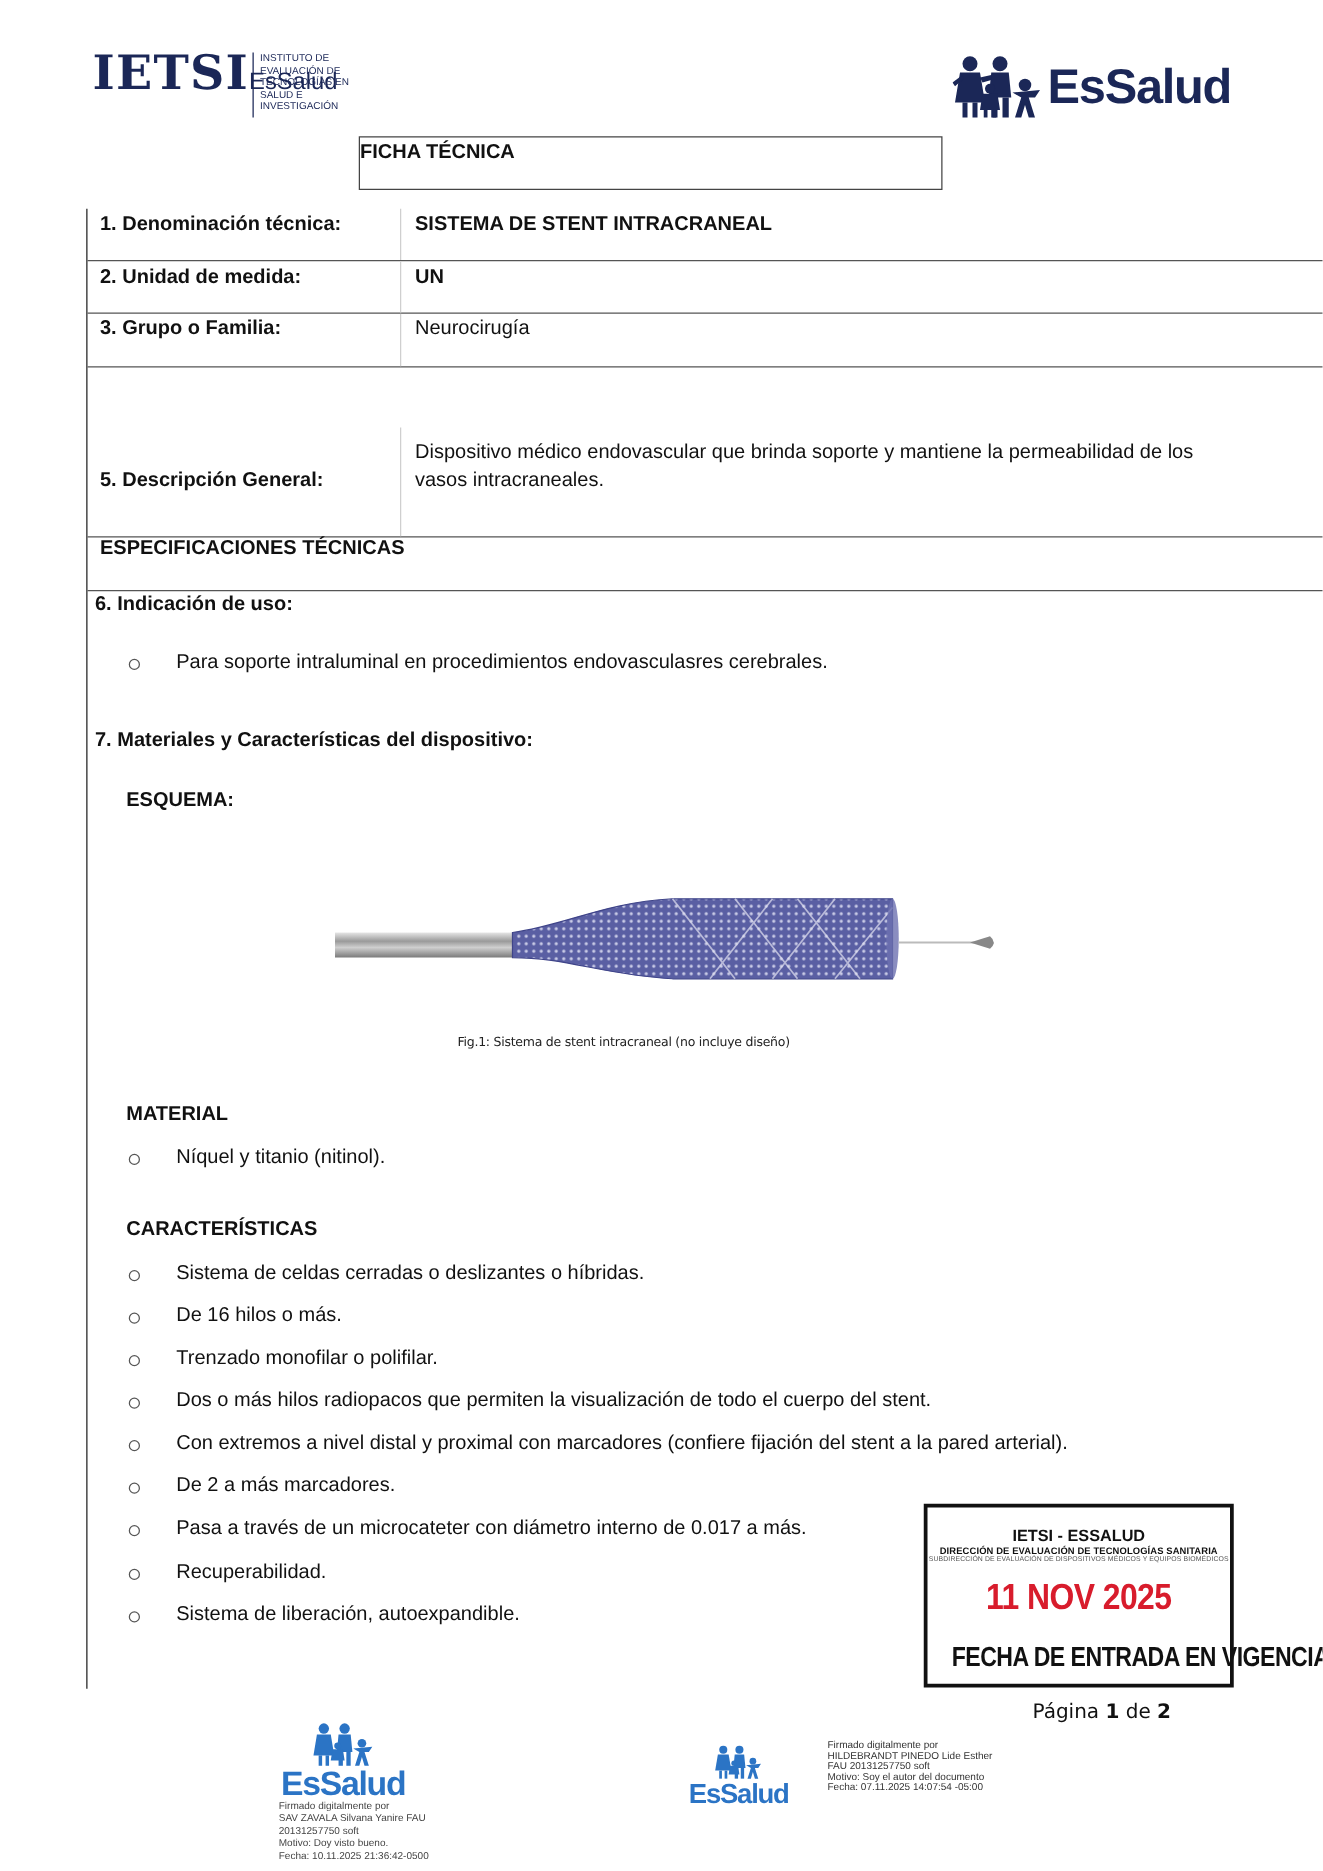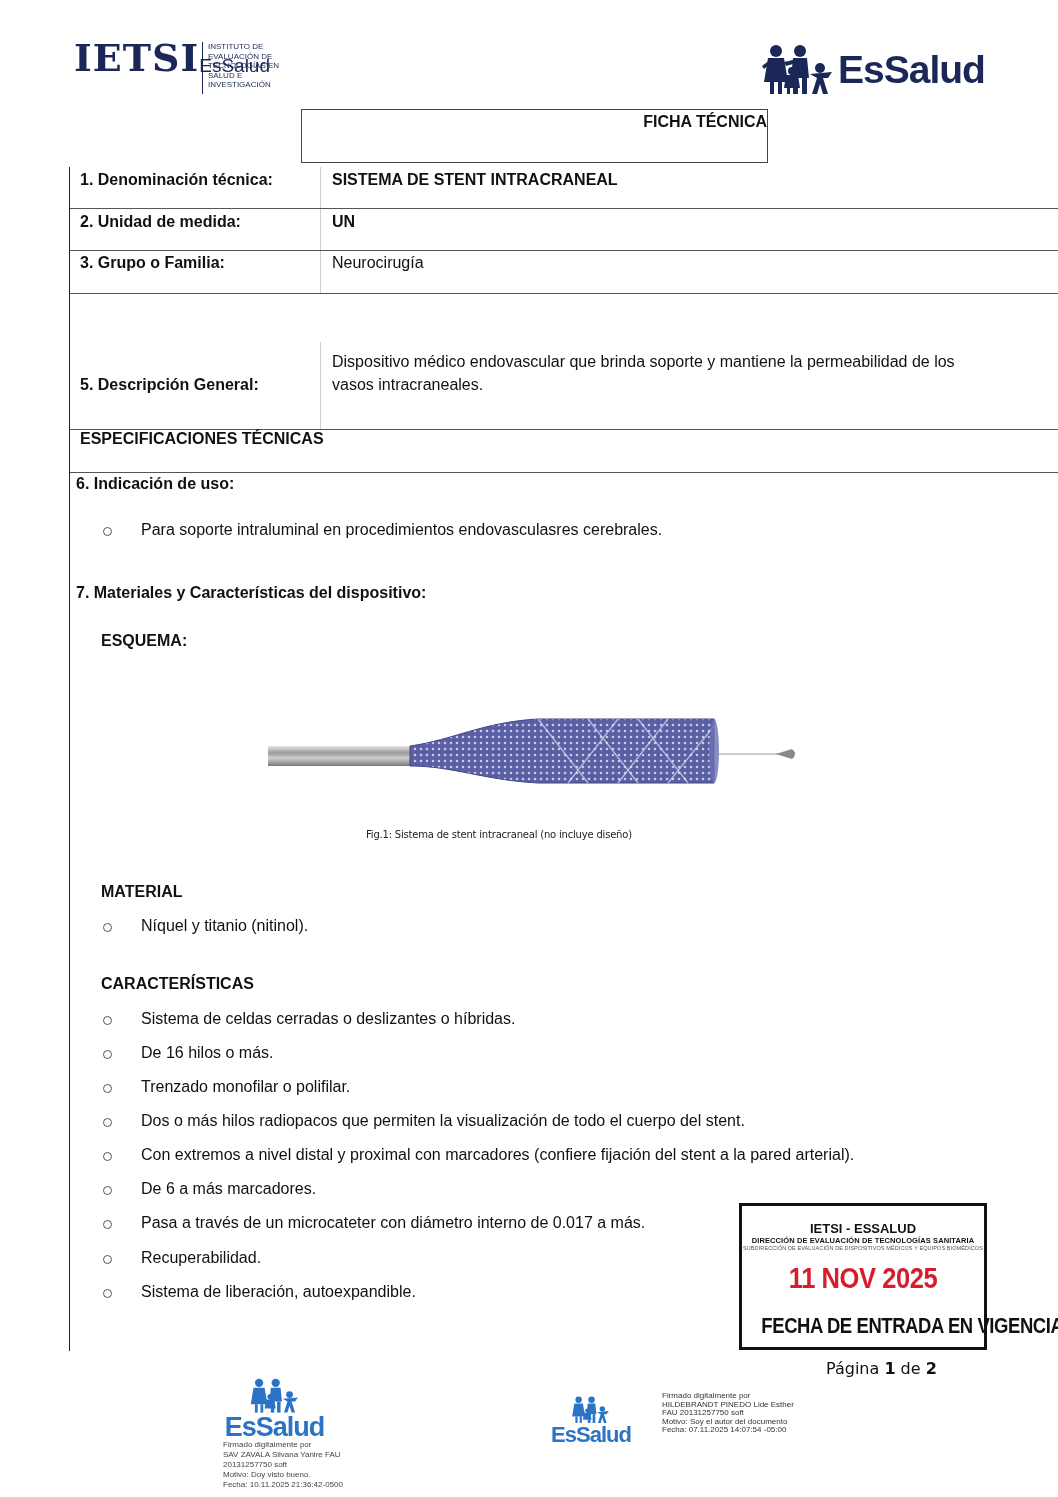--- a/index.html
+++ b/index.html
@@ -12,21 +12,21 @@
     .ietsi-big { font-family: "DejaVu Serif", serif; font-weight: bold; font-size: 38px; line-height: 36px; color: #1b2757; letter-spacing: 1px; }
     .ietsi-sub { font-family: "Liberation Sans", sans-serif; font-size: 19px; line-height: 20px; color: #1b2757; margin-top: -1px; }
     .ietsi-divider { width: 1px; height: 52px; background: #1b2757; margin: 2px 5px 0 8px; }
     .ietsi-text { font-size: 8px; line-height: 9.6px; color: #1b2757; text-transform: uppercase; padding-top: 2px; }
 
     .essalud-logo { position: absolute; left: 762px; top: 42px; width: 228px; height: 56px; display: flex; align-items: center; }
     .family-icon { width: 74px; height: 52px; }
     .essalud-word { font-size: 39px; font-weight: bold; color: #1b2757; letter-spacing: -1px; margin-left: 2px; }
 
     
-    .title-box { position: absolute; left: 301px; top: 109px; width: 467px; height: 54px; border: 1px solid #444; text-align: right; }
+    .title-box { position: absolute; left: 287px; top: 109px; width: 467px; height: 43px; border: 1px solid #444; text-align: left; }
     .title-box span { display: block; font-weight: bold; font-size: 16px; margin-top: 3px; }
 
     
     .main-frame { position: absolute; left: 69px; top: 167px; width: 1019px; height: 1184px; border-left: 1.5px solid #222; border-right: 1.5px solid #222; }
     .row { position: absolute; left: 0; width: 100%; border-bottom: 1.5px solid #555; }
     .row .lab { position: absolute; left: 10px; font-weight: bold; font-size: 16px; }
     .row .val { position: absolute; left: 262px; font-size: 16px; }
     .row .vsep { position: absolute; left: 250px; top: 0; bottom: 0; width: 1px; background: #cfcfcf; }
 
     .r1 { top: 0; height: 42px; }
@@ -216,21 +216,21 @@
     <div class="bullet" style="top:229px">
         <span class="dot"></span>
         <span>Dos o más hilos radiopacos que permiten la visualización de todo el cuerpo del stent.</span>
       </div>
     <div class="bullet" style="top:263px">
         <span class="dot"></span>
         <span>Con extremos a nivel distal y proximal con marcadores (confiere fijación del stent a la pared arterial).</span>
       </div>
     <div class="bullet" style="top:297px">
         <span class="dot"></span>
-        <span>De 6 a más marcadores.</span>
+        <span>De 2 a más marcadores.</span>
       </div>
     <div class="bullet" style="top:331px">
         <span class="dot"></span>
         <span>Pasa a través de un microcateter con diámetro interno de 0.017 a más.</span>
       </div>
     <div class="bullet" style="top:366px">
         <span class="dot"></span>
         <span>Recuperabilidad.</span>
       </div>
     <div class="bullet" style="top:400px">

